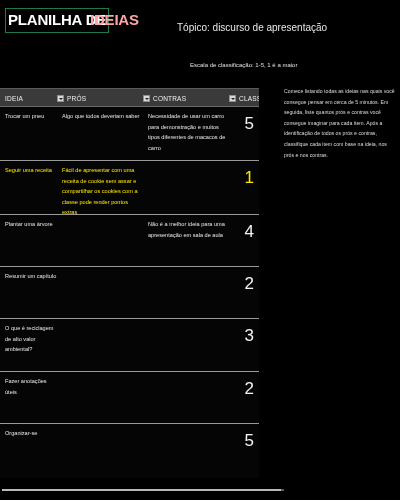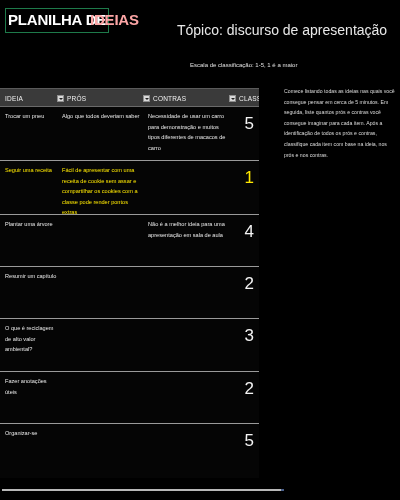--- a/index.html
+++ b/index.html
@@ -47,21 +47,21 @@
     font-weight: bold;
     color: #fca5a5;
     line-height: 23px;
     letter-spacing: -0.2px;
     white-space: nowrap;
   }
   .topic-label {
     position: absolute;
     left: 177px;
     top: 22px;
-    font-size: 14px;
+    font-size: 10px;
     color: #e8e8e8;
     white-space: nowrap;
   }
   .scale-label {
     position: absolute;
     left: 190px;
     top: 62px;
     font-size: 6px;
     color: #e0e0e0;
     white-space: nowrap;

